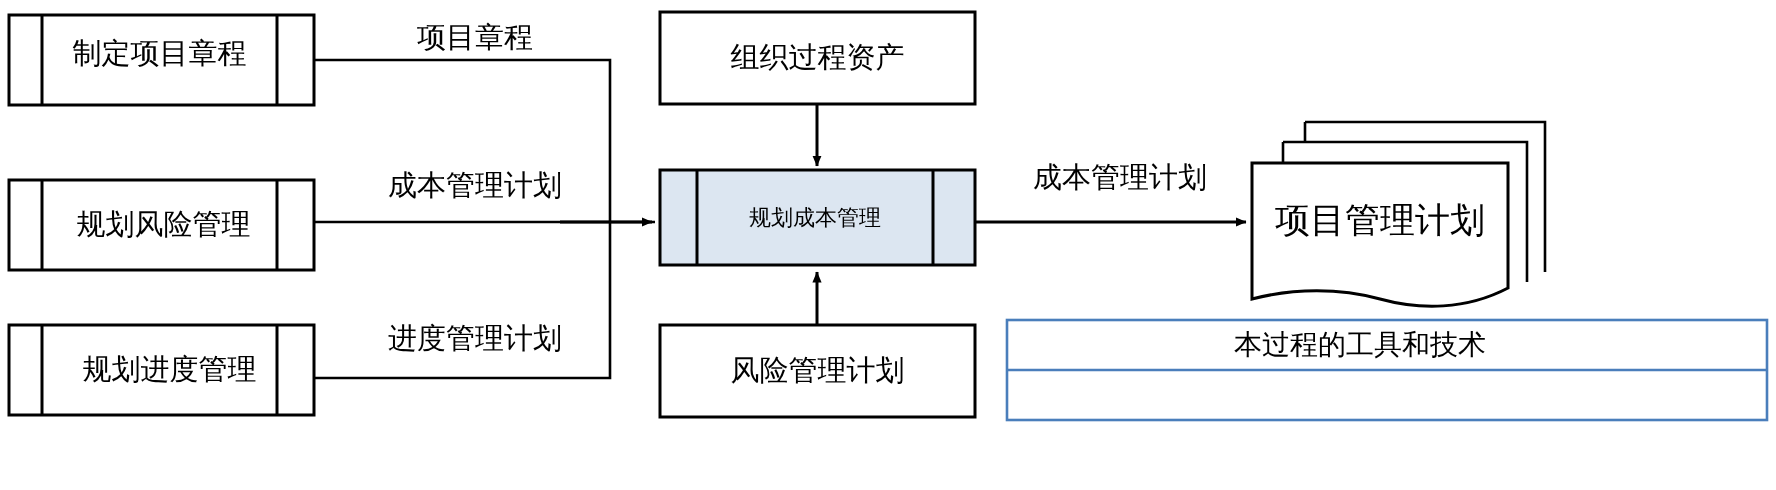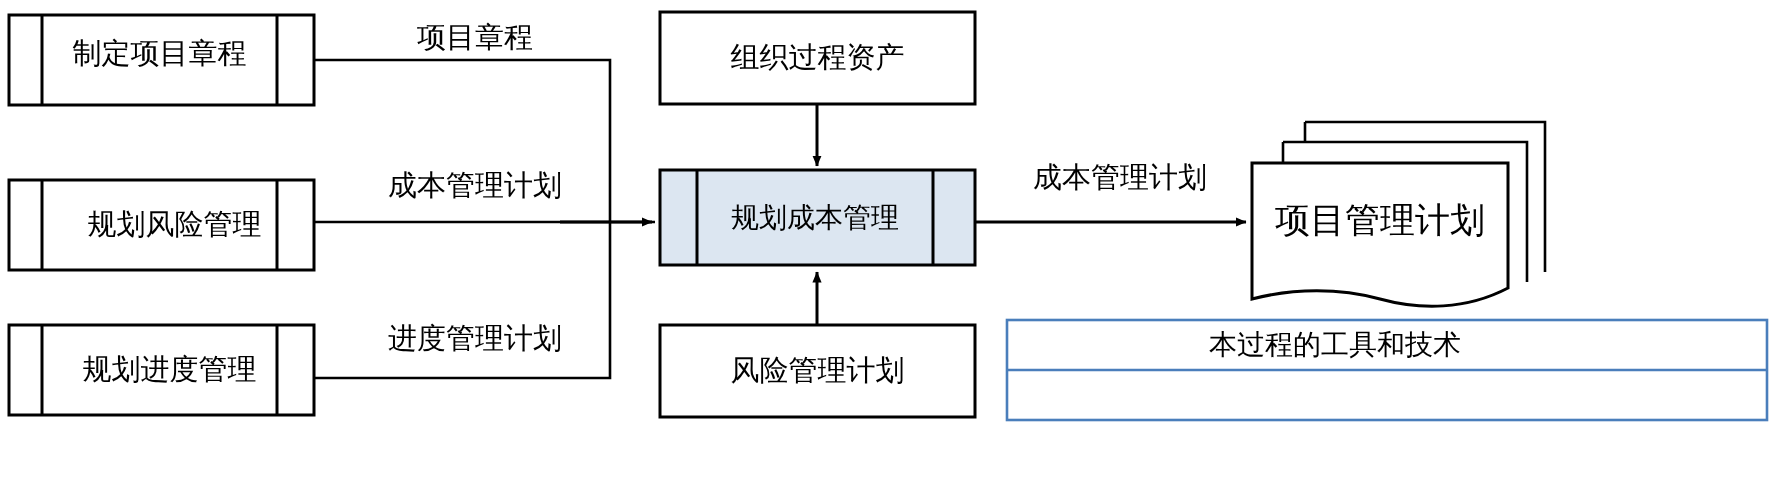--- a/index.html
+++ b/index.html
@@ -6,21 +6,21 @@
   body{width:1776px;height:490px;overflow:hidden;
        font-family:"Liberation Sans","DejaVu Sans",sans-serif;}
   #stage{position:relative;width:1776px;height:490px;background:#ffffff;}
   svg.layer{position:absolute;left:0;top:0;width:1776px;height:490px;}
   .lbl{position:absolute;color:#000;white-space:nowrap;
        font-family:"Liberation Sans","DejaVu Sans",sans-serif;}
   .boxtext{font-size:29px;}
   .edgelabel{font-size:29px;}
   .doctext{font-size:35px;}
   .tooltext{font-size:28px;}
-  .center-lbl{font-size:28px;}
+  .center-lbl{font-size:22px;}
   .ctr{display:flex;align-items:center;justify-content:center;}
 </style>
 </head>
 <body>
 
 <div id="stage">
 
   <svg class="layer" viewBox="0 0 1776 490">
     <defs>
       <marker id="arrowF" markerWidth="12" markerHeight="12" refX="10.5" refY="5" orient="auto" markerUnits="userSpaceOnUse">
@@ -98,31 +98,31 @@
                C1340,288 1294,288 1252,299 Z" fill="#fff" stroke="#000" stroke-width="3"></path>
     </g>
 
     <g>
       <rect x="1007" y="320" width="760" height="100" fill="#fff" stroke="#4a7ebb" stroke-width="2.6"></rect>
       <line x1="1007" y1="370" x2="1767" y2="370" stroke="#4a7ebb" stroke-width="2.6"></line>
     </g>
   </svg>
 
   <div class="lbl boxtext ctr" style="left:42px;top:15px;width:235px;height:78px;">制定项目章程</div>
-  <div class="lbl boxtext ctr" style="left:57px;top:180px;width:235px;height:90px;">规划风险管理</div>
+  <div class="lbl boxtext ctr" style="left:46px;top:180px;width:235px;height:90px;">规划风险管理</div>
   <div class="lbl boxtext ctr" style="left:52px;top:325px;width:235px;height:90px;">规划进度管理</div>
 
   <div class="lbl edgelabel ctr" style="left:330px;top:20px;width:290px;height:36px;">项目章程</div>
   <div class="lbl edgelabel ctr" style="left:330px;top:168px;width:290px;height:36px;">成本管理计划</div>
   <div class="lbl edgelabel ctr" style="left:330px;top:321px;width:290px;height:36px;">进度管理计划</div>
 
   <div class="lbl boxtext ctr" style="left:660px;top:12px;width:315px;height:92px;">组织过程资产</div>
   <div class="lbl boxtext ctr" style="left:660px;top:325px;width:315px;height:92px;">风险管理计划</div>
 
   <div class="lbl center-lbl ctr" style="left:697px;top:170px;width:236px;height:95px;">规划成本管理</div>
 
   <div class="lbl edgelabel ctr" style="left:985px;top:160px;width:270px;height:36px;">成本管理计划</div>
 
   <div class="lbl doctext ctr" style="left:1252px;top:190px;width:256px;height:60px;">项目管理计划</div>
 
-  <div class="lbl tooltext ctr" style="left:955px;top:320px;width:760px;height:50px;">本过程的工具和技术</div>
+  <div class="lbl tooltext ctr" style="left:980px;top:320px;width:760px;height:50px;">本过程的工具和技术</div>
 
 </div>
 
 </body></html>

